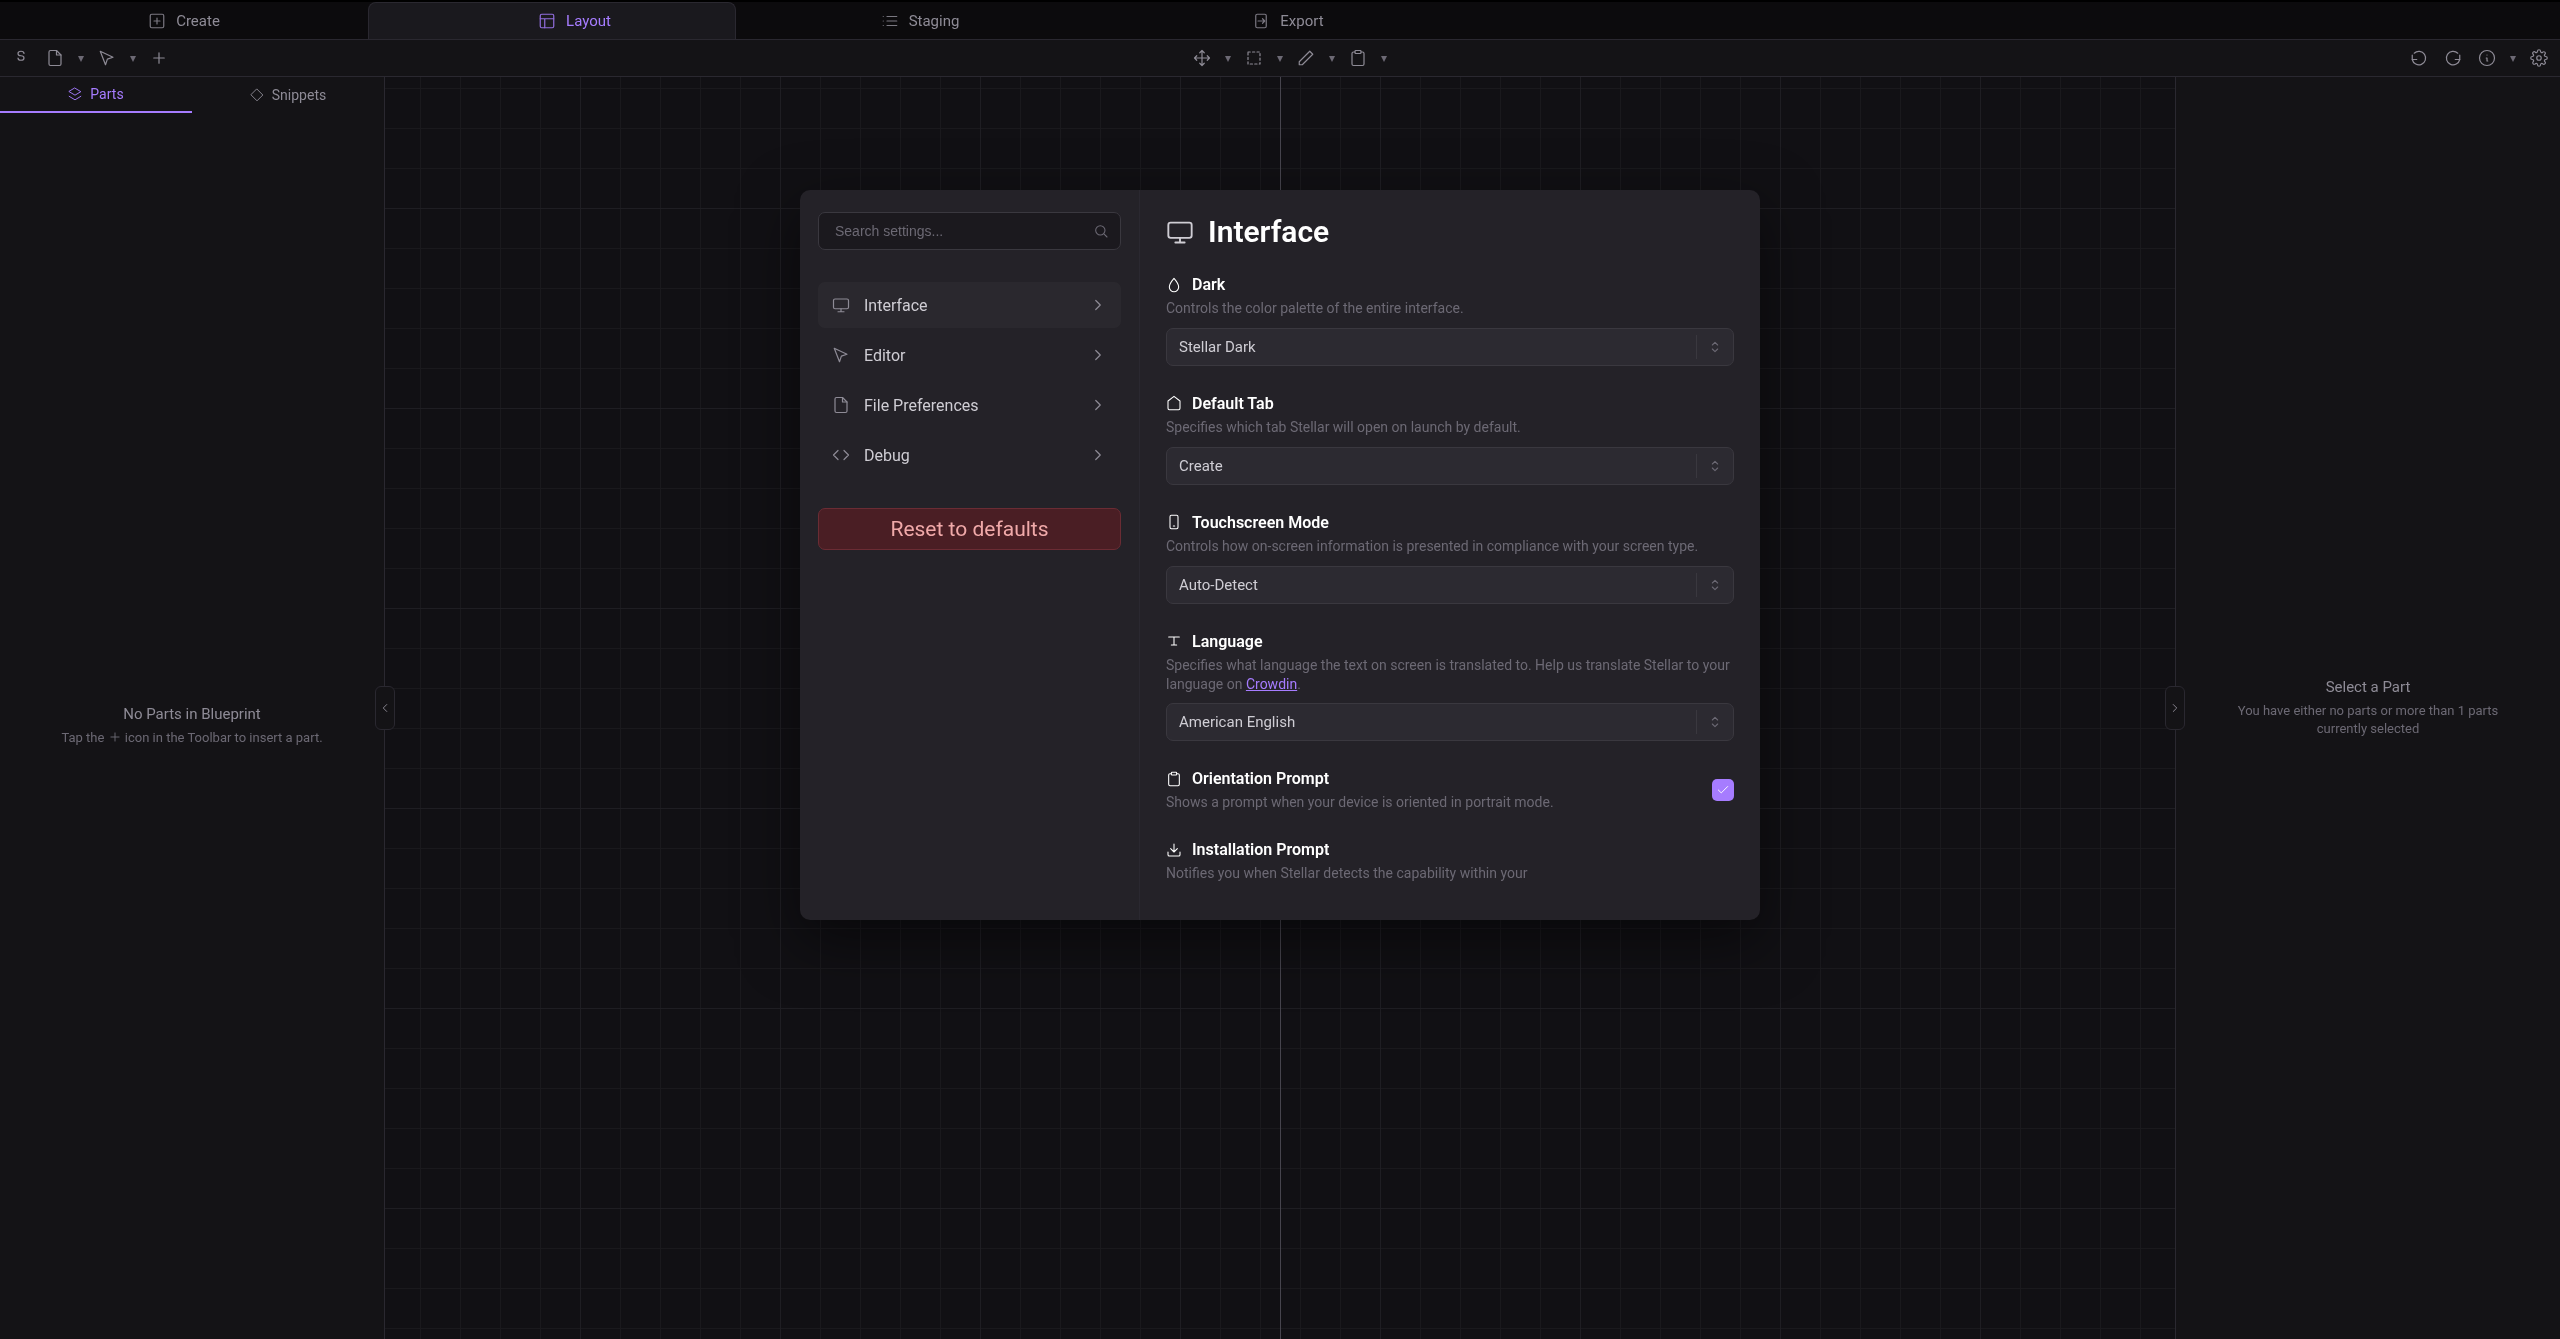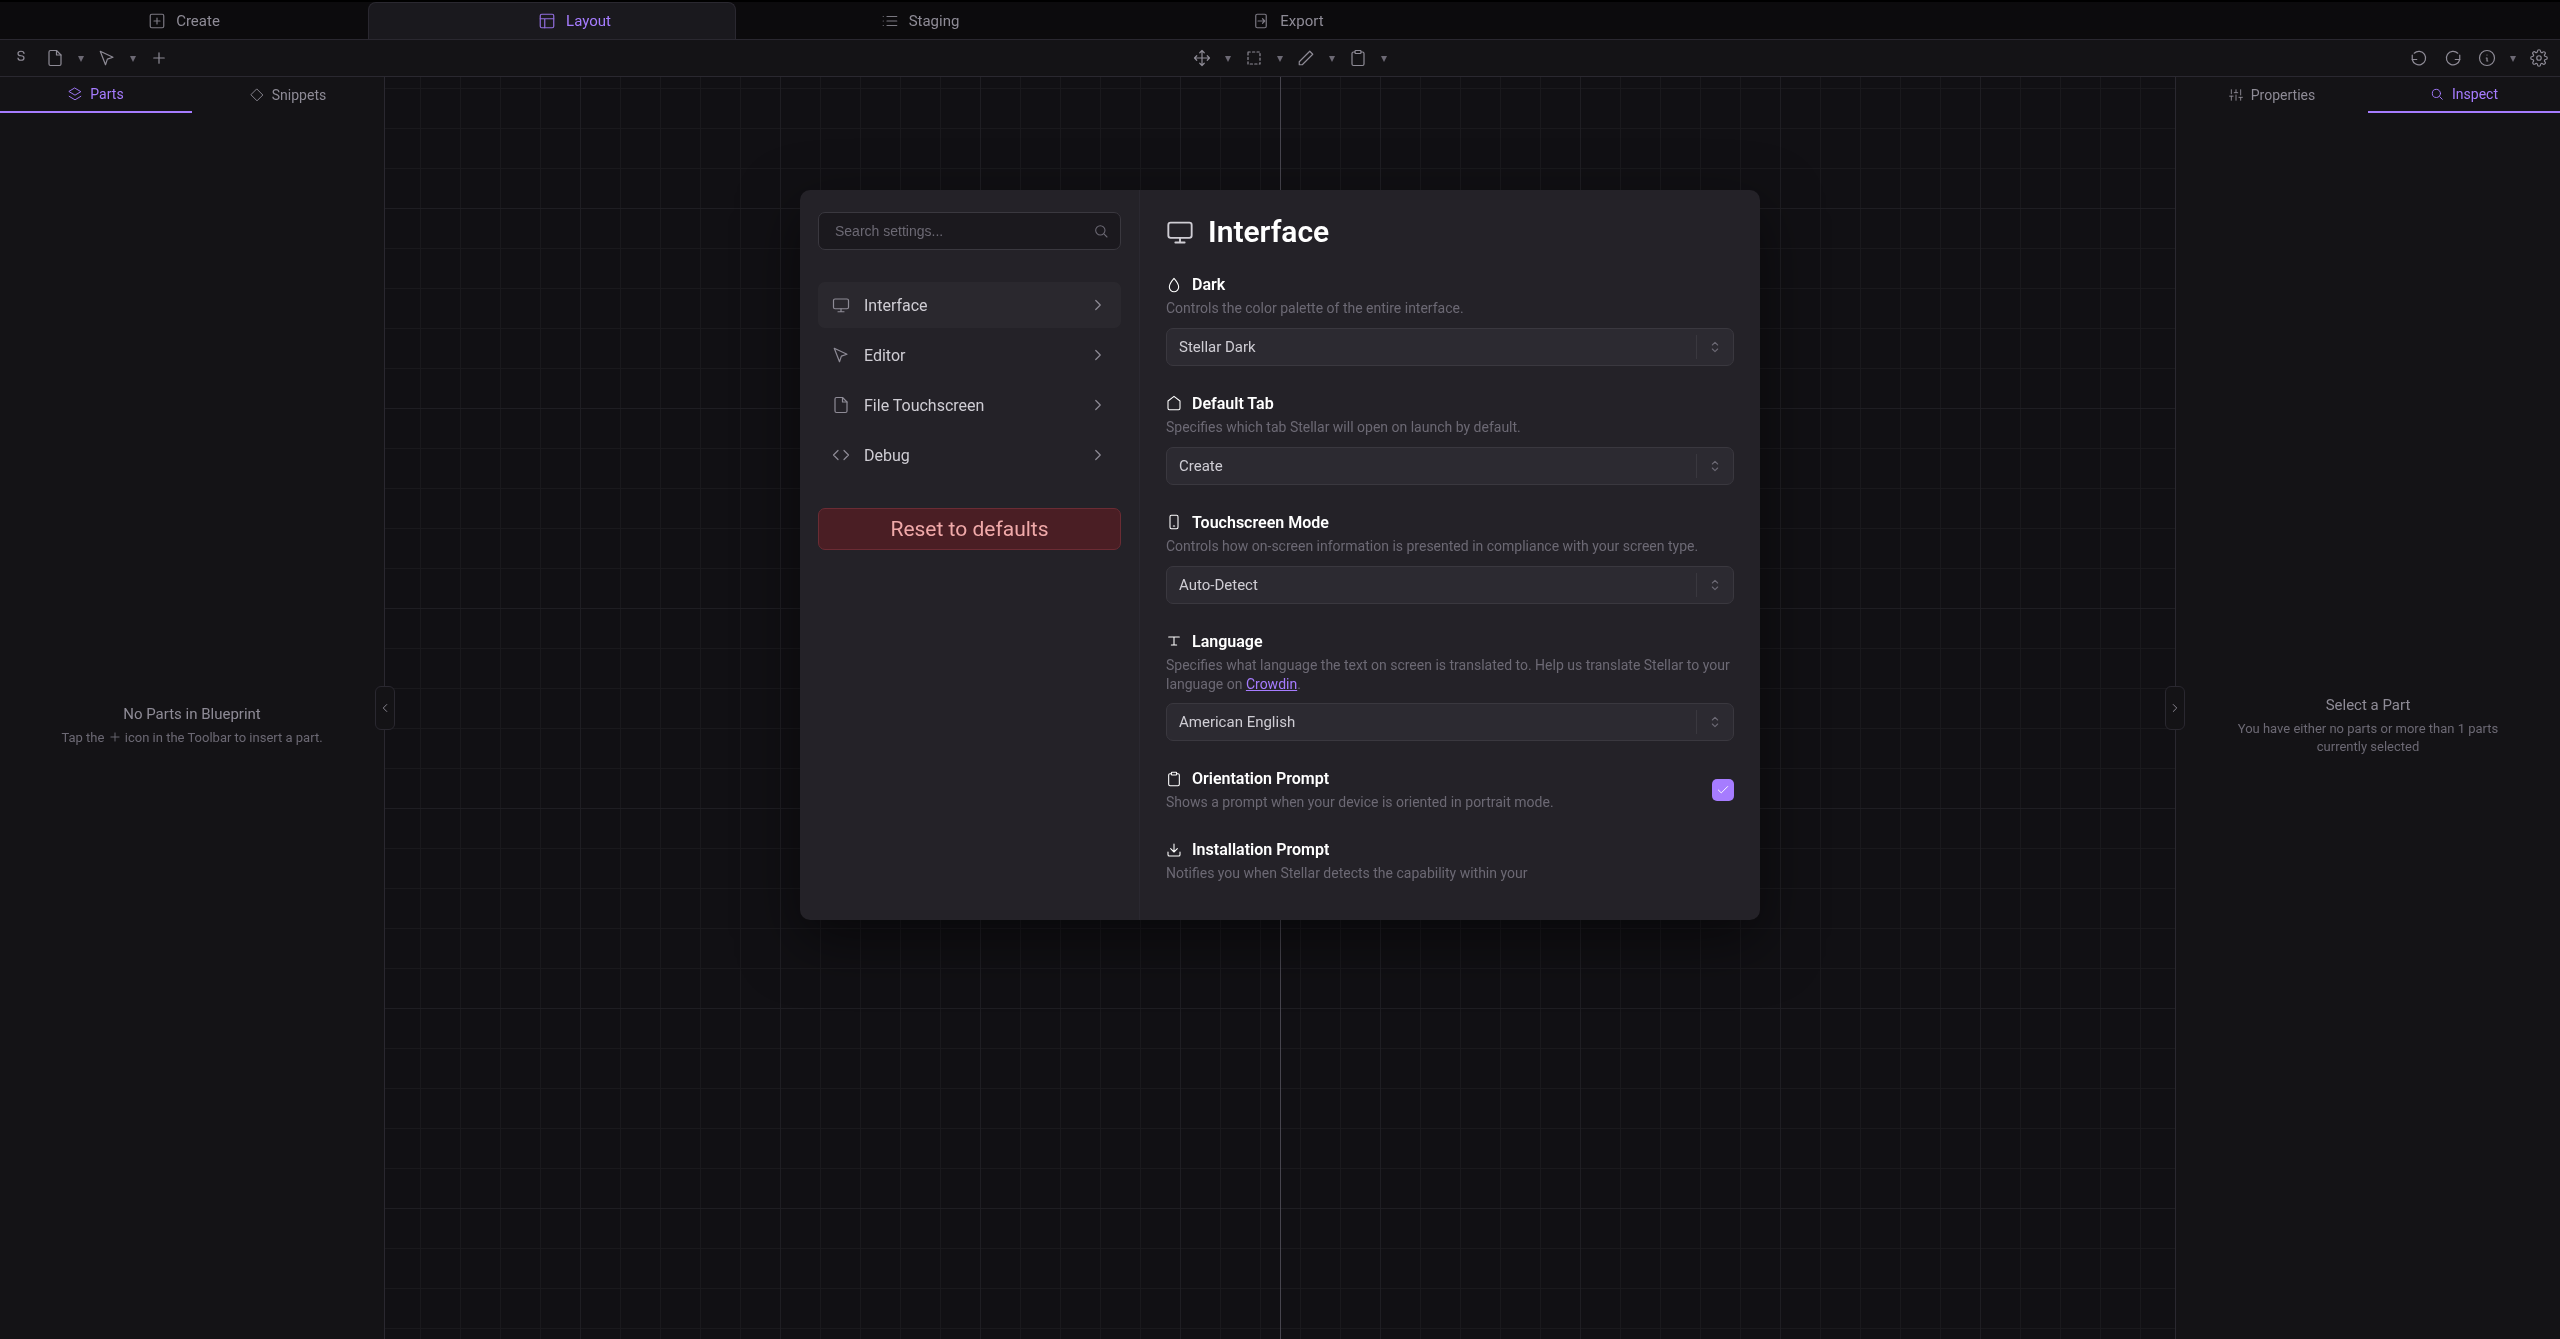--- a/index.html
+++ b/index.html
@@ -394,34 +394,20 @@
   <div class="canvas">
     <div class="canvas-axis-v"></div>
   </div>
 
   <div class="side-panel right">
     <div class="panel-collapse right">
         <svg class="ic" width="14" height="14" viewBox="0 0 24 24">
           <use href="#i-chev-r"></use>
         </svg>
       </div>
-    <div class="side-tabs">
-      <div class="side-tab">
-        <svg class="ic" viewBox="0 0 24 24">
-            <use href="#i-sliders"></use>
-          </svg>
-        <span>Properties</span>
-      </div>
-      <div class="side-tab active">
-        <svg class="ic" viewBox="0 0 24 24">
-            <use href="#i-search"></use>
-          </svg>
-        <span>Inspect</span>
-      </div>
-    </div>
     <div class="side-content">
       <div class="side-empty-title">Select a Part</div>
       <div class="side-empty-desc">You have either no parts or more than 1 parts currently selected</div>
     </div>
   </div>
 
 </div>
 
 <div class="modal">
   <div class="modal-side">
@@ -447,21 +433,21 @@
           </svg>
         <span>Editor</span>
         <svg class="cat-chev ic" viewBox="0 0 24 24">
             <use href="#i-chev-r"></use>
           </svg>
       </div>
       <div class="cat-item">
         <svg class="ic" viewBox="0 0 24 24">
             <use href="#i-file"></use>
           </svg>
-        <span>File Touchscreen</span>
+        <span>File Preferences</span>
         <svg class="cat-chev ic" viewBox="0 0 24 24">
             <use href="#i-chev-r"></use>
           </svg>
       </div>
       <div class="cat-item">
         <svg class="ic" viewBox="0 0 24 24">
             <use href="#i-code"></use>
           </svg>
         <span>Debug</span>
         <svg class="cat-chev ic" viewBox="0 0 24 24">

